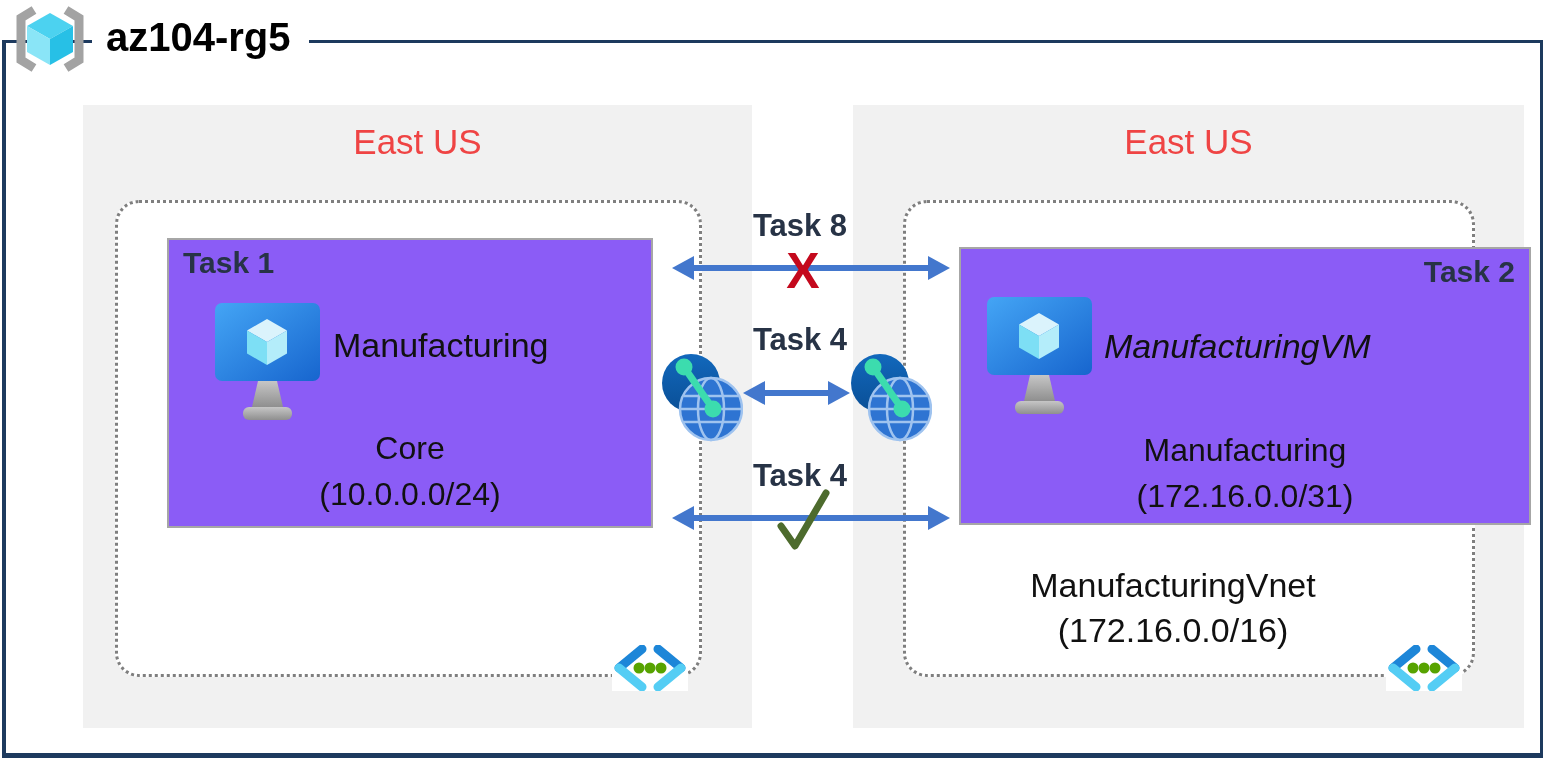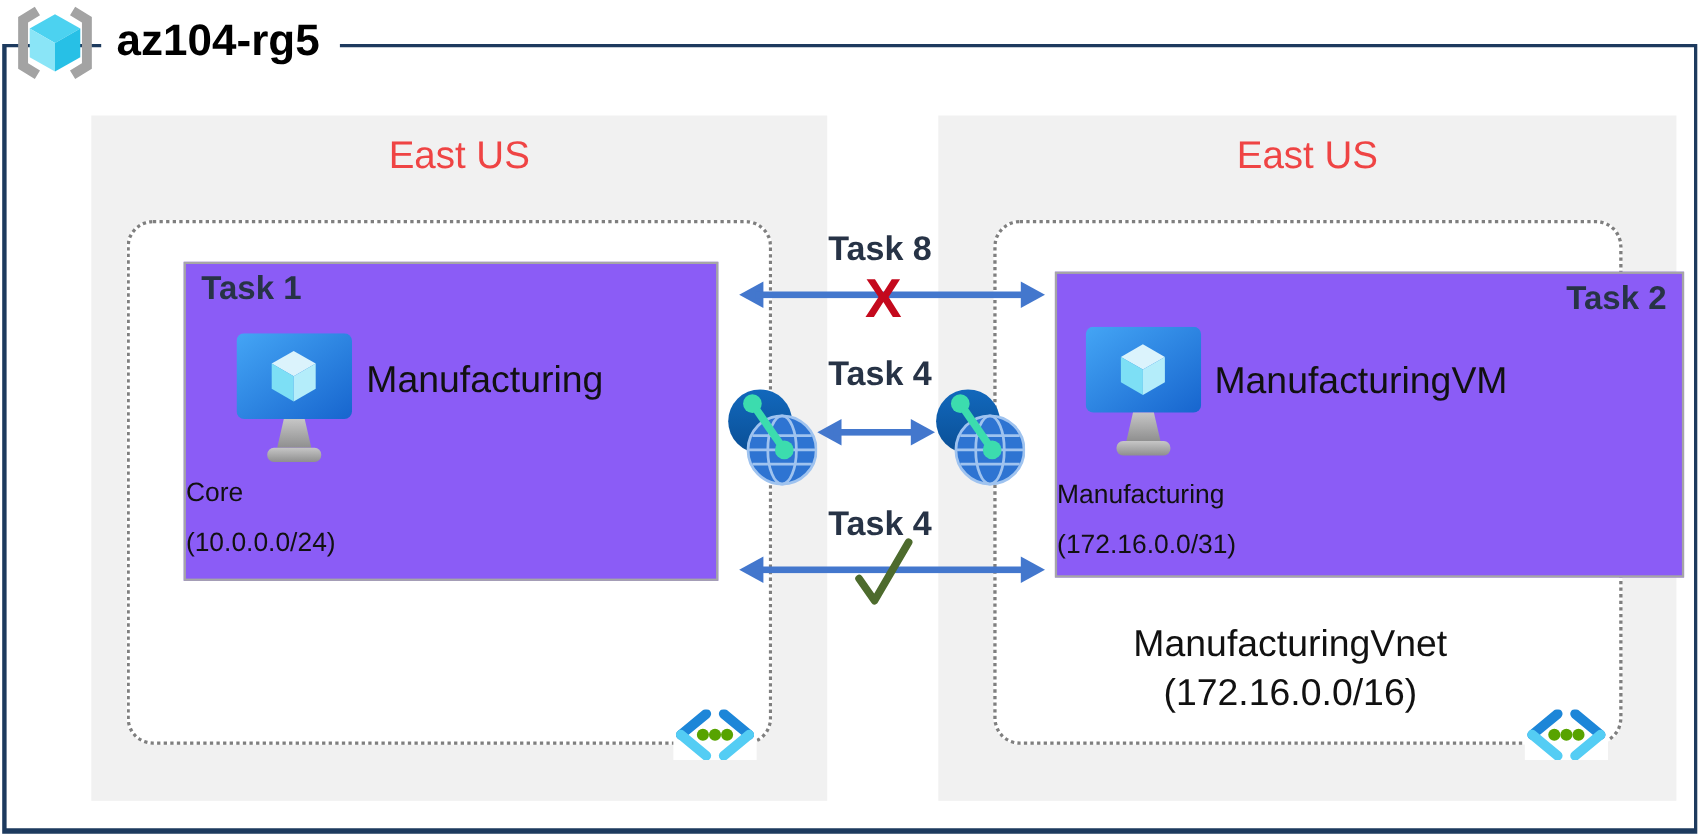--- a/index.html
+++ b/index.html
@@ -46,22 +46,22 @@
   .subnet.left { left:167px; top:238px; width:486px; height:290px; }
   .subnet.right { left:947px; top:247px; width:572px; height:278px;margin-left:12px; }
   .task-corner { position:absolute; font-size:30px; font-weight:700; color:#273346; }
   .task-corner.tl { left:14px; top:6px; }
   .task-corner.tr { right:14px; top:6px; }
   .vm-icon { position:absolute; }
   .subnet.left  .vm-icon { left:46px; top:63px; }
   .subnet.right .vm-icon { left:26px; top:48px; }
   .vm-name { position:absolute; font-size:34px; color:#111111; }
   .subnet.left  .vm-name { left:164px; top:86px; }
-  .subnet.right .vm-name { left:143px; top:78px; }
-  .subnet-name { position:absolute; left:0; width:100%; font-size:24px; line-height:46px; color:#111111; }
+  .subnet.right .vm-name { left:143px; top:78px;font-style:italic; }
+  .subnet-name { position:absolute; left:0; width:100%; text-align:center; font-size:32px; line-height:46px; color:#111111; }
   .subnet.left  .subnet-name { top:185px; }
   .subnet.right .subnet-name { top:178px; }
   
   .arrow { position:absolute; height:24px; }
   .arrow .shaft { position:absolute; left:15px; right:15px; top:9px; height:6px; background:#4377cd; }
   .arrow .head { position:absolute; top:0; width:0; height:0;
     border-top:12px solid transparent; border-bottom:12px solid transparent; }
   .arrow .head.w { left:0; border-right:22px solid #4377cd; }
   .arrow .head.e { right:0; border-left:22px solid #4377cd; }
   #arrow-task3 { left:672px; top:256px; width:278px; }

